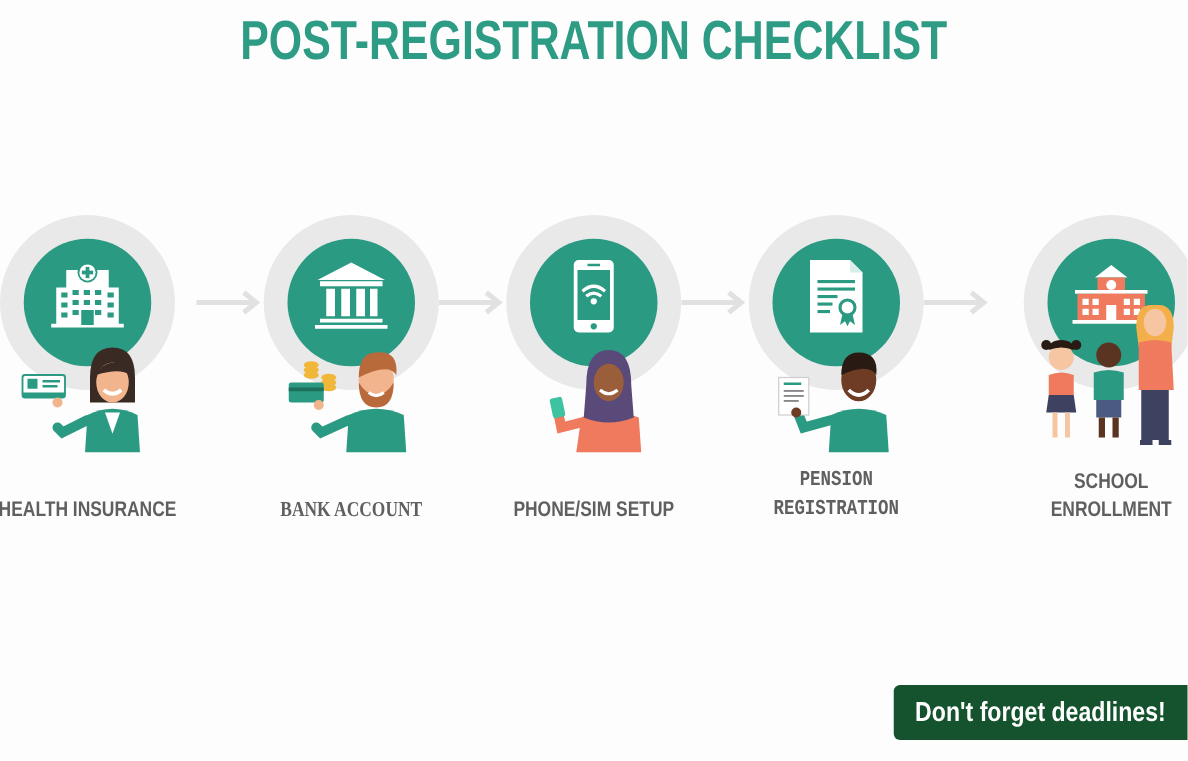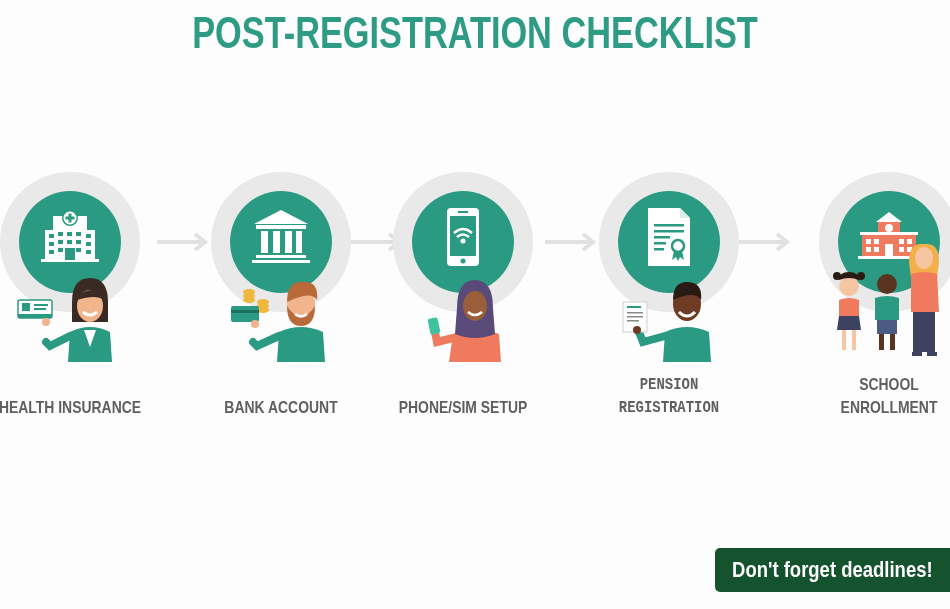--- a/index.html
+++ b/index.html
@@ -95,21 +95,21 @@
     <circle cx="36" cy="50" r="4" fill="#f2b48c"></circle>
   </svg>
   <div class="label" style="top:224px;">HEALTH INSURANCE</div>
 </div>
 
 <svg class="arrow" style="left:157px;" viewBox="0 0 52 20">
   <line x1="0" y1="10" x2="46" y2="10" stroke="#e1e1e1" stroke-width="4"></line>
   <polyline points="38,2 48,10 38,18" fill="none" stroke="#e1e1e1" stroke-width="4"></polyline>
 </svg>
 
-<div class="step" style="left:211px;">
+<div class="step" style="left:211px;font-family:Liberation Serif, serif;">
   <div class="ring"></div>
   <div class="disc"></div>
   <svg class="icon" viewBox="0 0 70 70">
     <polygon points="35,8 62,22 8,22" fill="#fff"></polygon>
     <rect x="10" y="23" width="50" height="4" fill="#fff"></rect>
     <rect x="15" y="29" width="7" height="22" fill="#fff"></rect>
     <rect x="27" y="29" width="7" height="22" fill="#fff"></rect>
     <rect x="39" y="29" width="7" height="22" fill="#fff"></rect>
     <rect x="50" y="29" width="6" height="22" fill="#fff"></rect>
     <rect x="10" y="53" width="50" height="3" fill="#fff"></rect>
@@ -135,21 +135,21 @@
     <circle cx="34" cy="52" r="4" fill="#f2b48c"></circle>
   </svg>
   <div class="label" style="top:224px;">BANK ACCOUNT</div>
 </div>
 
 <svg class="arrow" style="left:351px;" viewBox="0 0 52 20">
   <line x1="0" y1="10" x2="46" y2="10" stroke="#e1e1e1" stroke-width="4"></line>
   <polyline points="38,2 48,10 38,18" fill="none" stroke="#e1e1e1" stroke-width="4"></polyline>
 </svg>
 
-<div class="step" style="left:393px;">
+<div class="step" style="left:405px;">
   <div class="ring"></div>
   <div class="disc"></div>
   <svg class="icon" viewBox="0 0 70 70">
     <rect x="19" y="6" width="32" height="58" rx="4" fill="#fff"></rect>
     <rect x="22" y="14" width="26" height="40" fill="#2b9a82"></rect>
     <rect x="30" y="9" width="10" height="2" fill="#2b9a82"></rect>
     <circle cx="35" cy="59" r="2.5" fill="#2b9a82"></circle>
     <path d="M26 31 Q35 23 44 31" stroke="#fff" stroke-width="2.5" fill="none"></path>
     <path d="M29 35 Q35 30 41 35" stroke="#fff" stroke-width="2.5" fill="none"></path>
     <circle cx="35" cy="39" r="2.5" fill="#fff"></circle>

